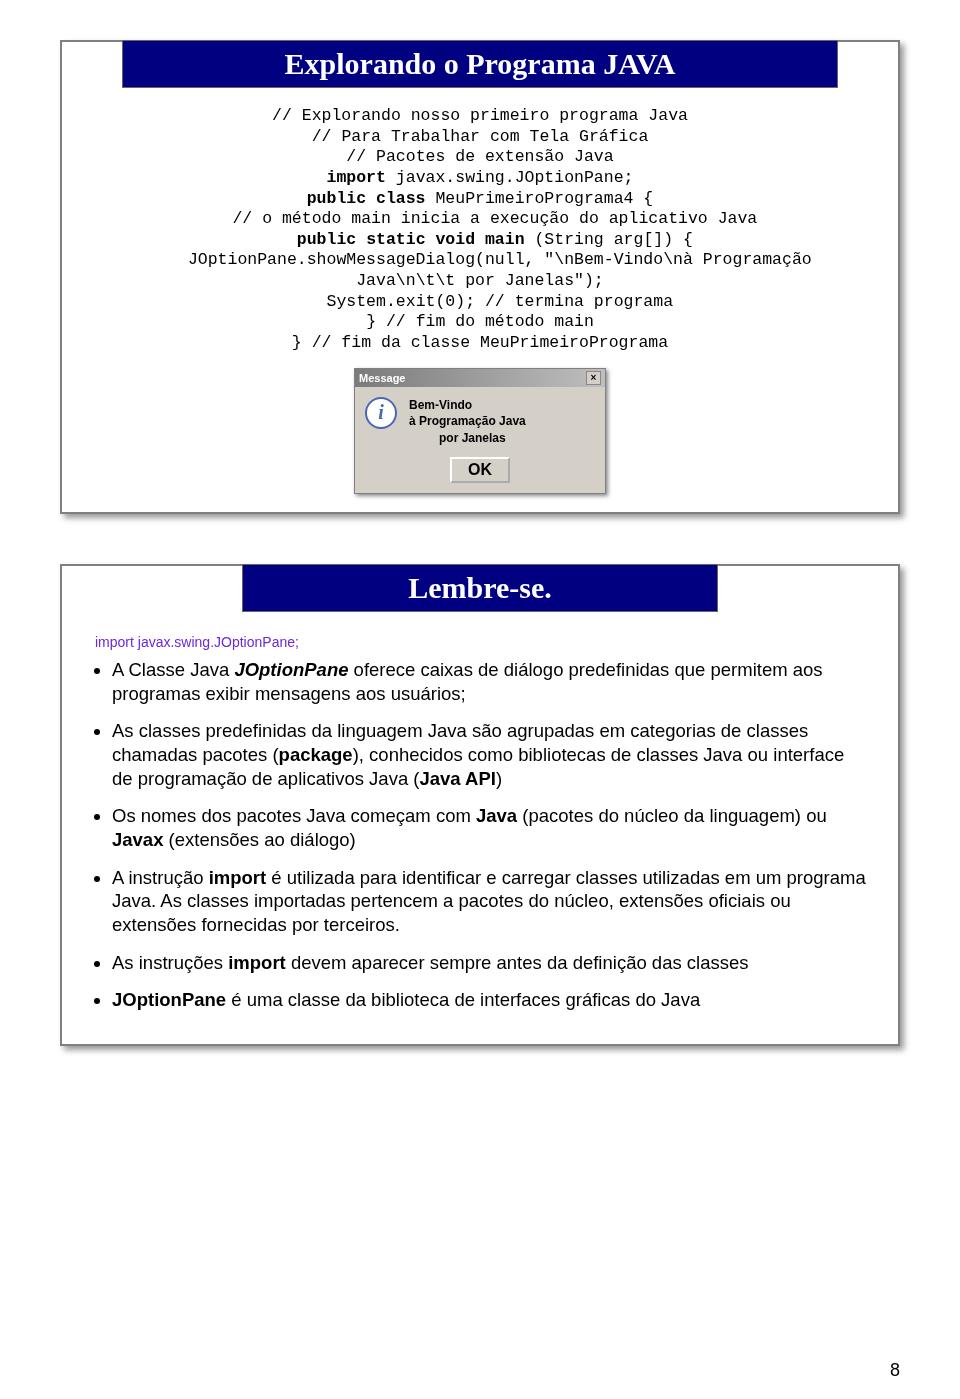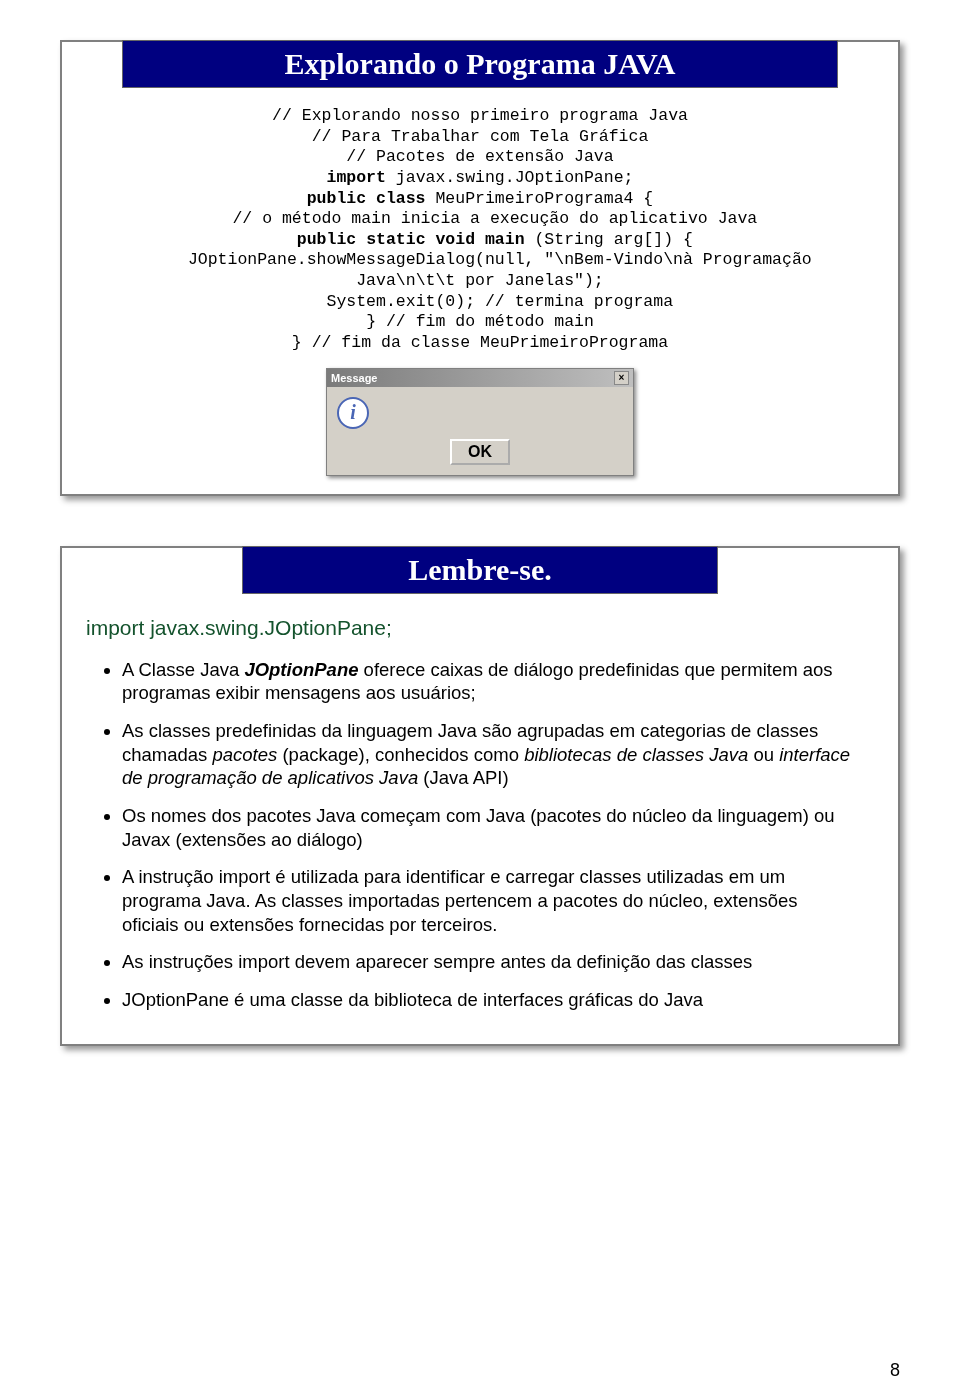--- a/index.html
+++ b/index.html
@@ -34,21 +34,21 @@
     font-family: "Courier New", Courier, monospace;
     font-size: 16.5px;
     white-space: pre;
     line-height: 1.25;
     padding: 0 16px;
     text-align: center;
   }
   .code-block .kw { font-weight: bold; }
   .dialog-wrap { display: flex; justify-content: center; margin-top: 14px; }
   .msg-dialog {
-    width: 308px;
+    width: 252px;
     border: 1px solid #808080;
     box-shadow: 2px 2px 4px #888;
     background: #d4d0c8;
     font-family: Arial, sans-serif;
     font-size: 12px;
   }
   .msg-titlebar {
     display: flex;
     justify-content: space-between;
     align-items: center;
@@ -75,34 +75,34 @@
     color:#4a66b5; font-family:"Times New Roman",serif; font-style:italic;
     font-weight:bold; font-size:20px; flex-shrink:0;
   }
   .msg-text { font-weight:bold; font-size:12px; line-height:1.4; white-space:pre; }
   .msg-btnrow { display:flex; justify-content:center; padding: 4px 0 10px 0;}
   .msg-ok {
     background:#d4d0c8; border:2px outset #fff; padding:2px 16px;
     font-size:16px; font-weight:bold; cursor:pointer;
   }
   .sub-import {
-    color:#14532d; font-size:21px; padding: 4px 24px 8px 24px;
+    color:#6d28d9; font-size:14px; padding: 4px 24px 8px 24px; margin-left: 9px;
   }
   ul.bullets {
     list-style-type: disc;
     padding: 0 30px 0 50px;
-    margin: 10px;
+    margin: 0;
   }
   ul.bullets > li {
     font-size: 18.5px;
     line-height: 1.28;
     margin-bottom: 14px;
   }
-  ul.bullets .b { font-weight: normal; }
-  ul.bullets .i { font-style: italic; }
+  ul.bullets .b { font-weight: bold; }
+  ul.bullets .i { }
   ul.bullets .bi { font-weight:bold; font-style: italic; }
   .page-num { position: fixed; right: 60px; bottom: 18px; font-size: 18px; }
 </style>
 </head>
 <body>
 
 <div class="slide-box">
   <div class="title-bar">Explorando o Programa JAVA</div>
 
   <div class="code-block"><span>// Explorando nosso primeiro programa Java</span>
@@ -119,20 +119,23 @@
 <span>} // fim da classe MeuPrimeiroPrograma</span></div>
 
   <div class="dialog-wrap">
     <div class="msg-dialog">
       <div class="msg-titlebar">
         <span>Message</span>
         <span class="msg-close">×</span>
       </div>
       <div class="msg-body">
         <div class="msg-icon">i</div>
+        <div class="msg-text"><span>Bem-Vindo</span>
+<span>à Programação Java</span>
+<span>         por Janelas</span></div>
       </div>
       <div class="msg-btnrow">
         <div class="msg-ok">OK</div>
       </div>
     </div>
   </div>
 </div>
 
 <div class="slide-box">
   <div class="title-bar small" style="margin-left:180px;margin-right:180px;">Lembre-se.</div>

